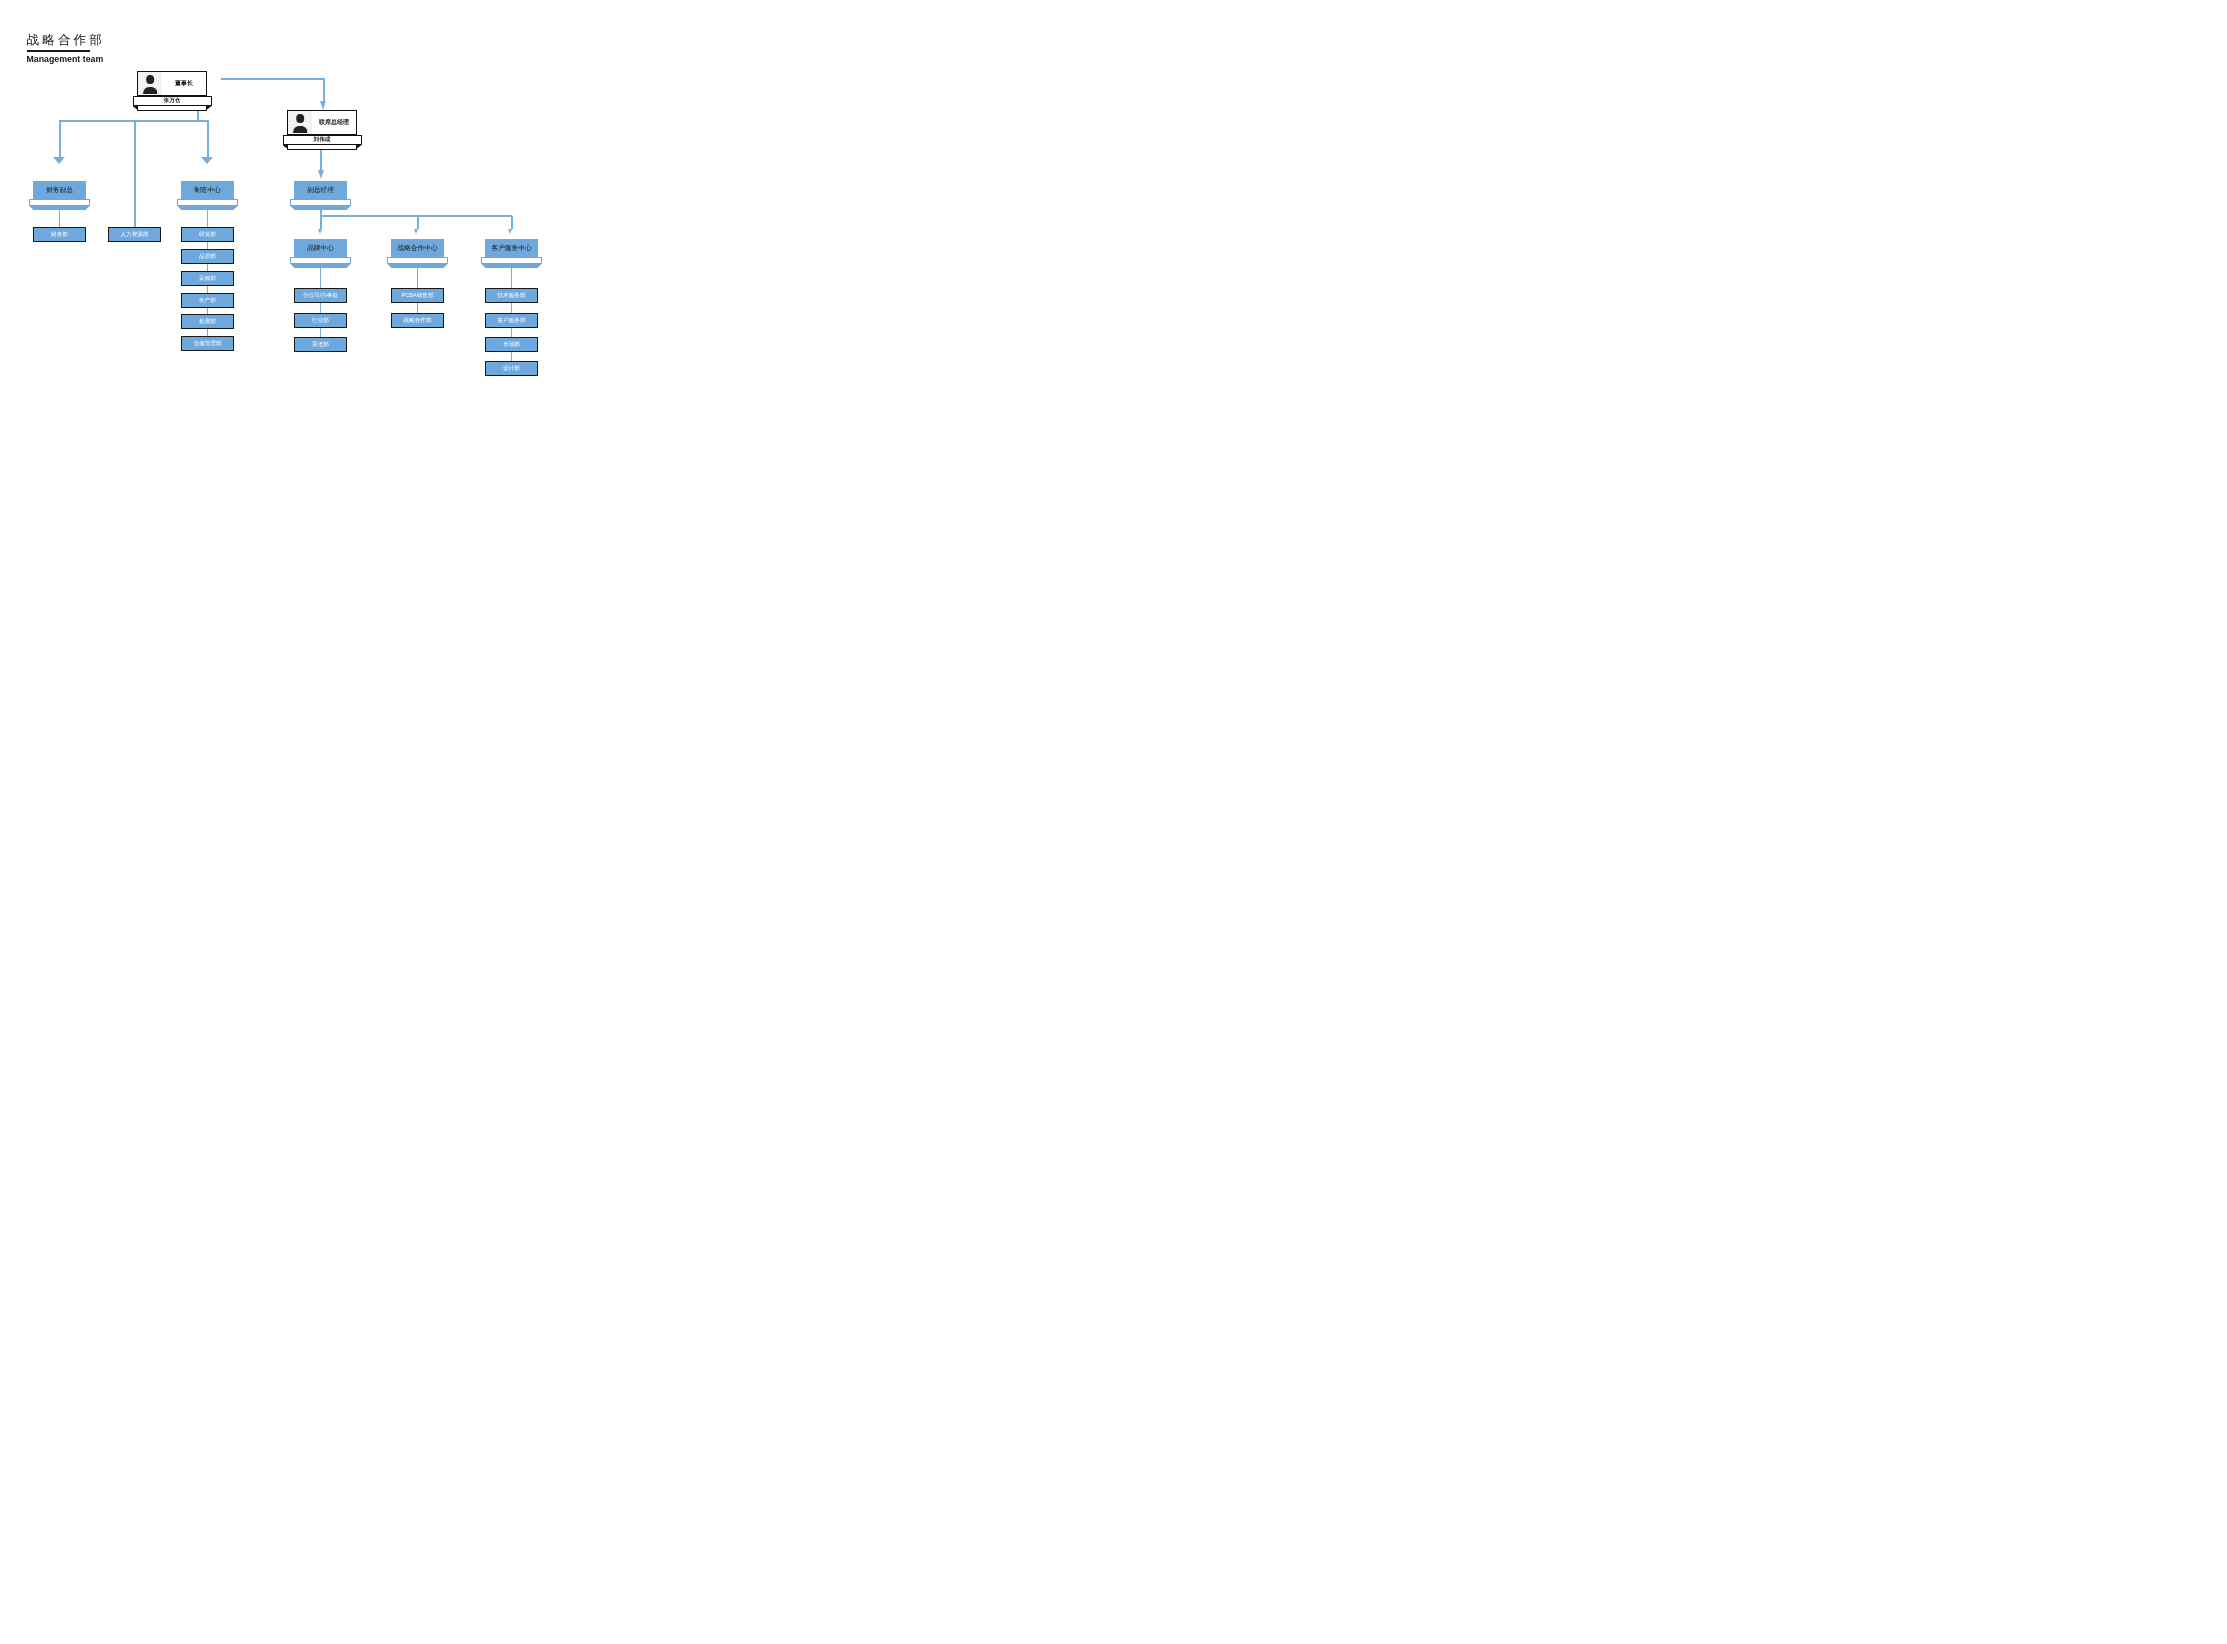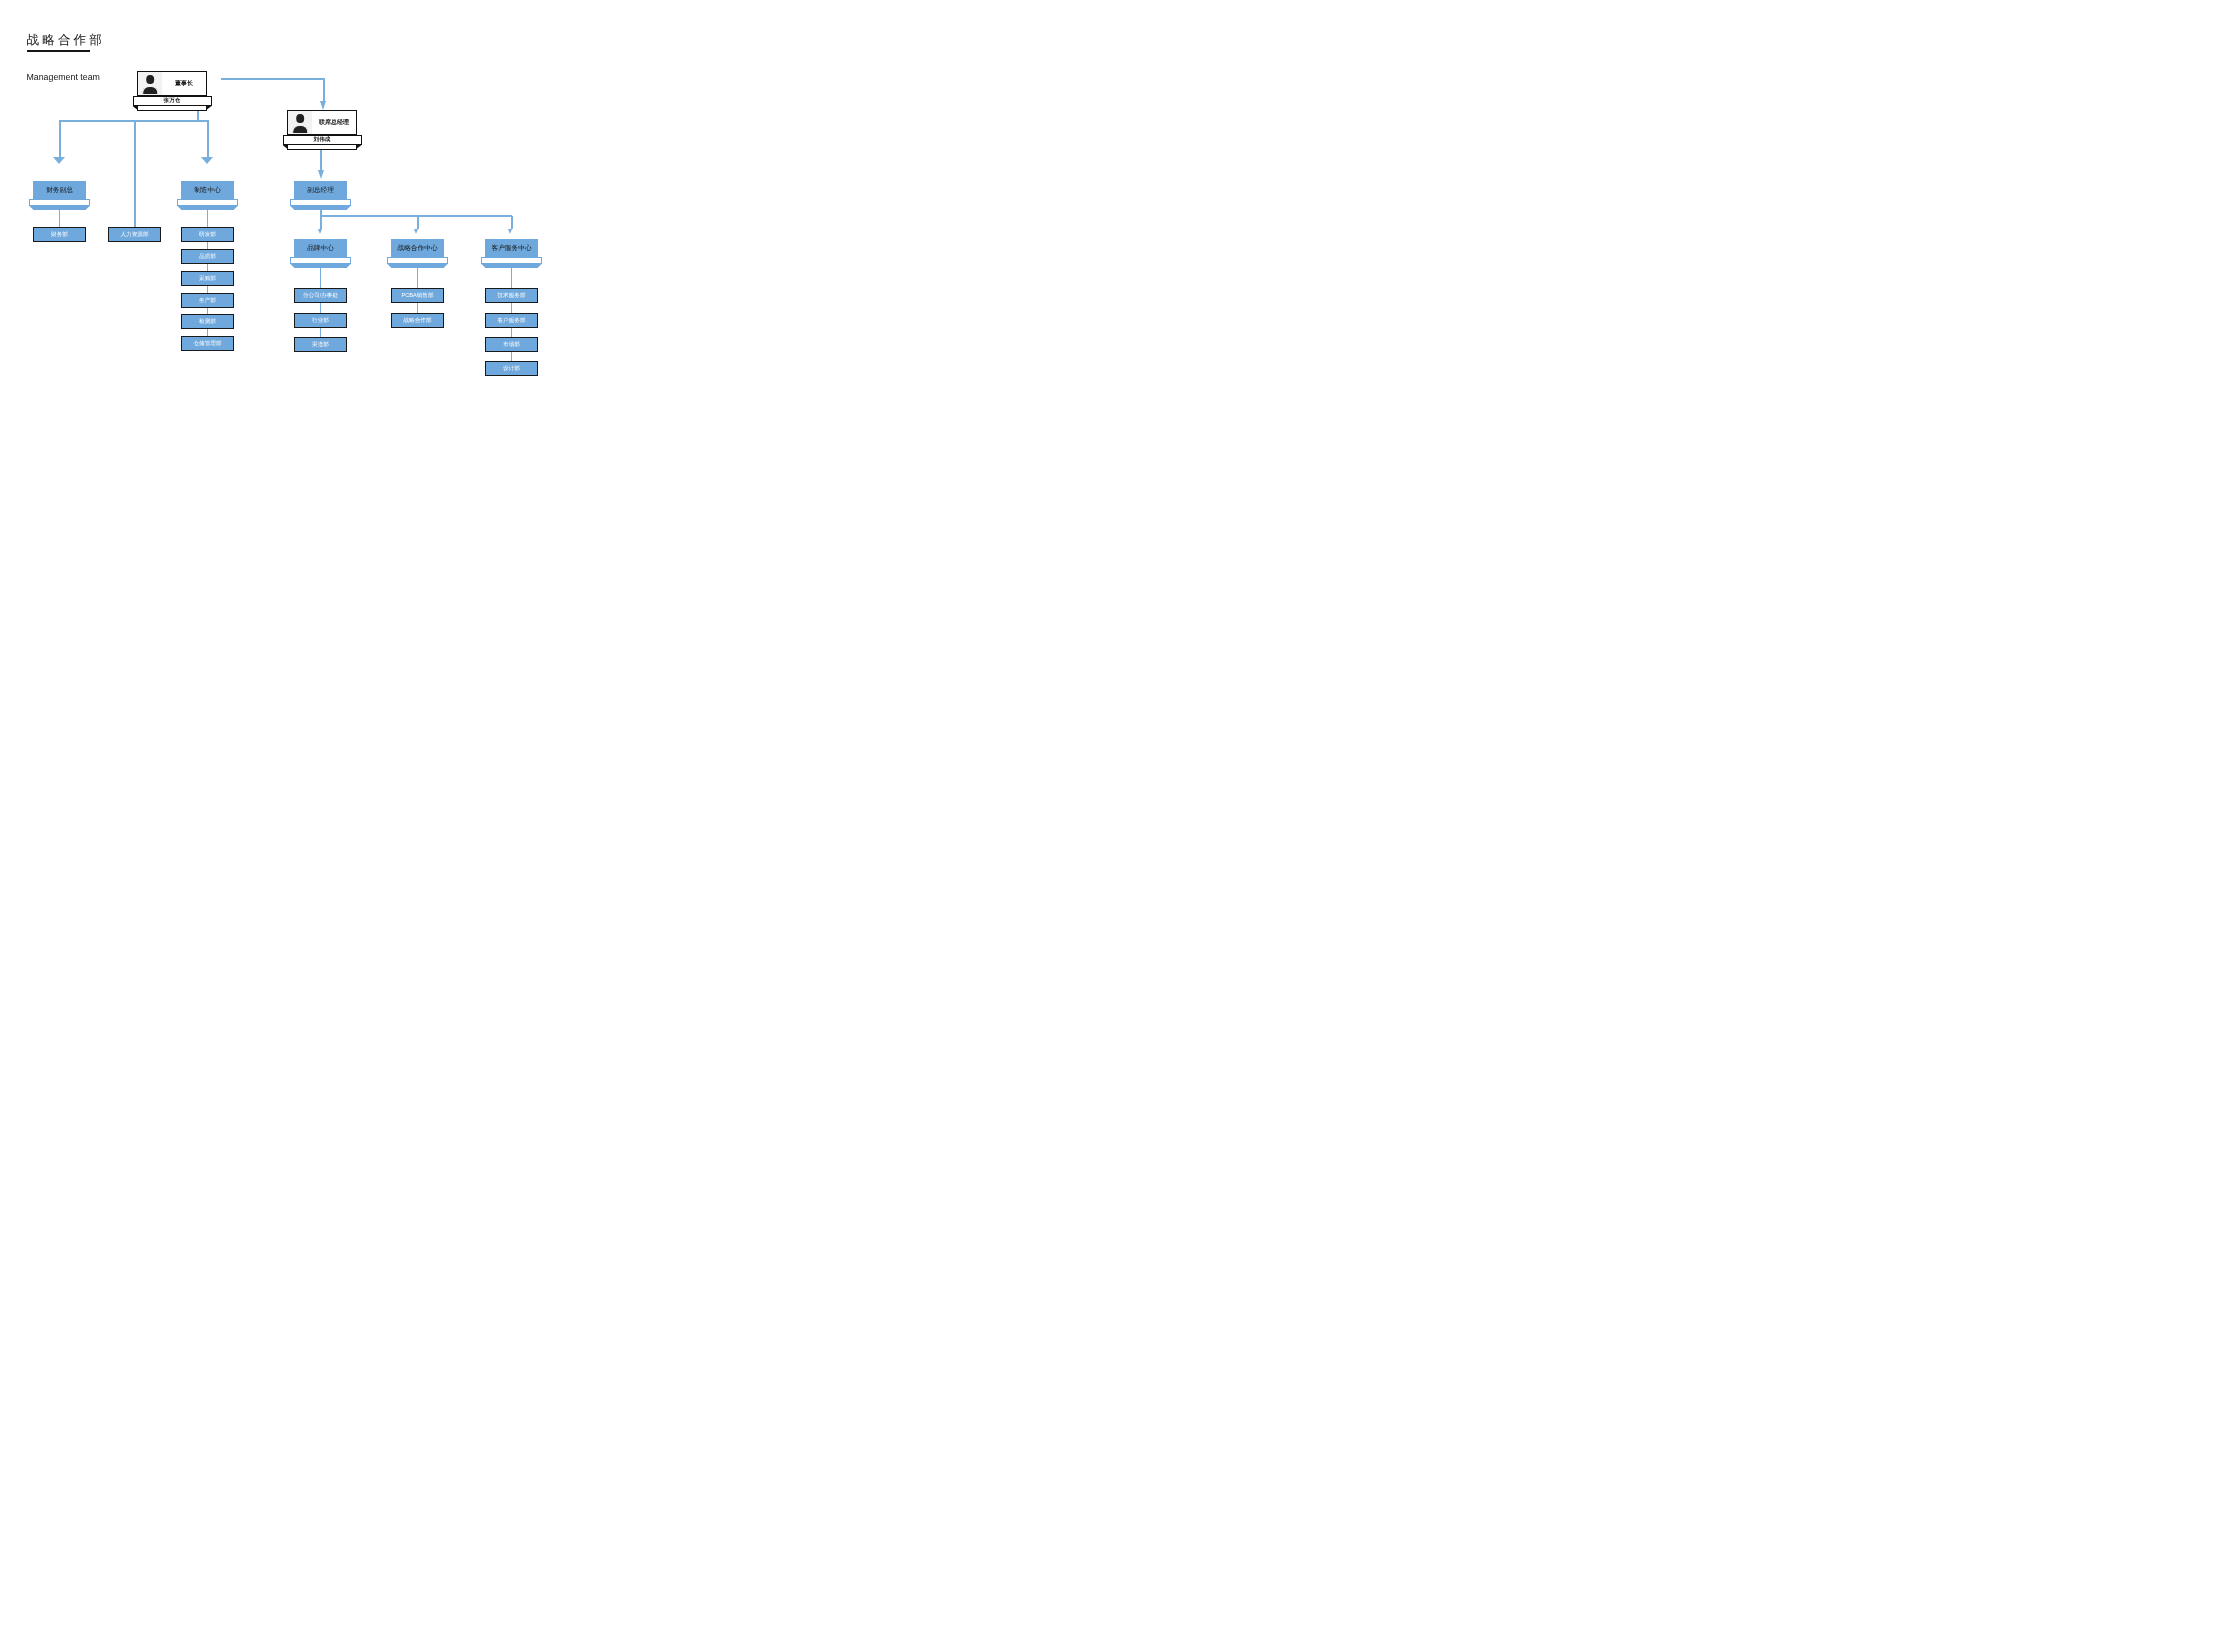--- a/index.html
+++ b/index.html
@@ -2,21 +2,21 @@
 <html style="font-size:7.2px"><head>
 <meta charset="utf-8">
 <style>
   html,body{margin:0;padding:0;background:#ffffff;}
   body{font-family:"Liberation Sans","DejaVu Sans",sans-serif;color:#1a1a1a;}
   .canvas{position:relative;width:557px;height:411px;background:#ffffff;overflow:hidden;}
 
   
   .title-zh{position:absolute;left:26.5px;top:32px;font-size:12.6px;font-weight:500;letter-spacing:3.1px;color:#161616;}
   .title-underline{position:absolute;left:26.5px;top:50px;width:63px;height:1.6px;background:#161616;}
-  .title-en{position:absolute;left:26.5px;top:72px;font-size:8.8px;font-weight:400;color:#161616;}
+  .title-en{position:absolute;left:26.5px;top:54px;font-size:8.8px;font-weight:700;color:#161616;}
 
   
   .exec{position:absolute;width:70px;z-index:3;}
   .ebox{position:relative;width:70px;height:25px;background:#ffffff;border:1.1px solid #111;box-sizing:border-box;}
   .ephoto{position:absolute;left:0;top:0;width:24px;height:100%;background:#f2f2f2;overflow:hidden;}
   .ehead{position:absolute;left:50%;top:2.7px;transform:translateX(-50%);width:7.6px;height:9.4px;border-radius:50%;background:#212121;}
   .ebody{position:absolute;left:50%;bottom:1.3px;transform:translateX(-50%);width:13.5px;height:6.3px;background:#212121;border:1.3px solid #f2f2f2;border-bottom:none;border-radius:6.7px 6.7px 0 0;}
   .etitle{position:absolute;left:24px;right:0;top:0;height:100%;display:flex;align-items:center;justify-content:center;font-size:6px;font-weight:700;color:#111;}
   .eribbon{position:absolute;left:-4.5px;top:25px;width:79px;height:10px;background:#ffffff;border:1.1px solid #111;box-sizing:border-box;display:flex;align-items:center;justify-content:center;font-size:5.6px;font-weight:600;color:#111;z-index:4;}
   .etail{position:absolute;left:0;top:34px;width:70px;height:5.8px;background:#ffffff;border:1.1px solid #111;box-sizing:border-box;z-index:2;}

